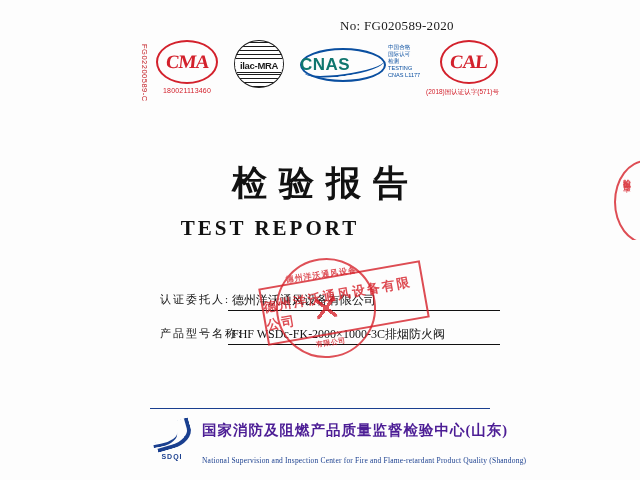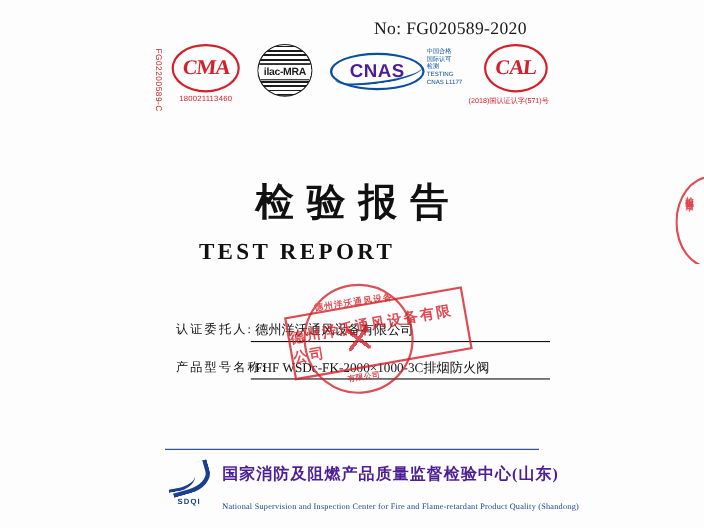--- a/index.html
+++ b/index.html
@@ -21,21 +21,21 @@
     width: 640px;
     height: 480px;
     background: #fdfdfd;
   }
 
   
   .report-no {
     position: absolute;
     left: 340px;
     top: 18px;
-    font-size: 16px;
+    font-size: 13px;
     letter-spacing: 0.3px;
     color: #1a1a1a;
     font-family: "Liberation Serif", serif;
   }
   .report-no .no-label { font-style: normal; }
 
   
   .vert-code {
     position: absolute;
     left: 140px;
@@ -146,25 +146,24 @@
     left: 2px; top: 8px;
     width: 80px; height: 16px;
     border-bottom: 2px solid #0a4fa0;
     border-radius: 50%;
     transform: rotate(-8deg);
   }
   .cnas-text {
     position: absolute;
     left: 0; top: 11px;
     width: 86px;
-    text-align: center;
     font-family: "Liberation Sans", sans-serif;
     font-weight: bold;
     font-size: 17px;
-    color: #4c1d95;
+    color: #0f766e;
     letter-spacing: 0.5px;
   }
   .cnas-side {
     position: absolute;
     left: 88px; top: 0;
     font-size: 5.6px;
     line-height: 7px;
     color: #0a4fa0;
     font-family: "Liberation Sans", sans-serif;
     width: 48px;

